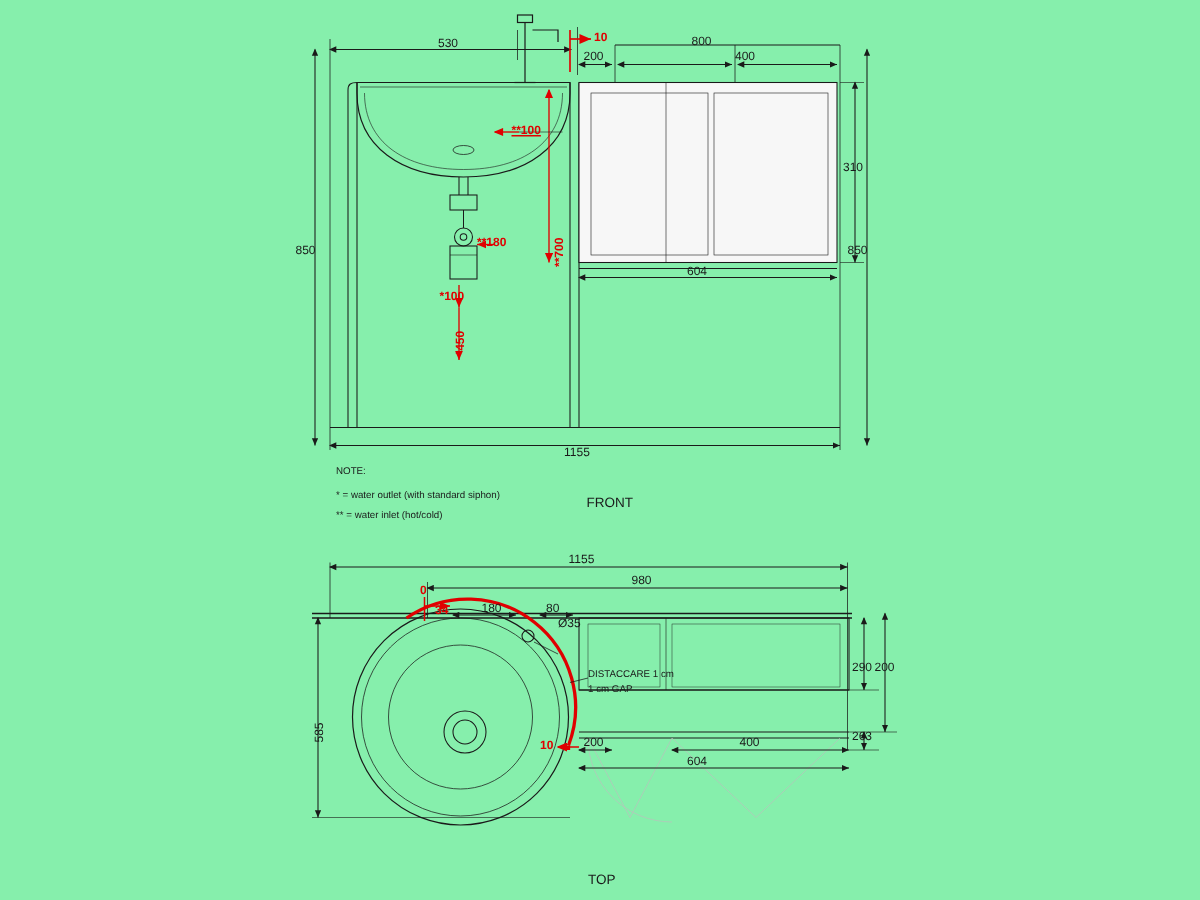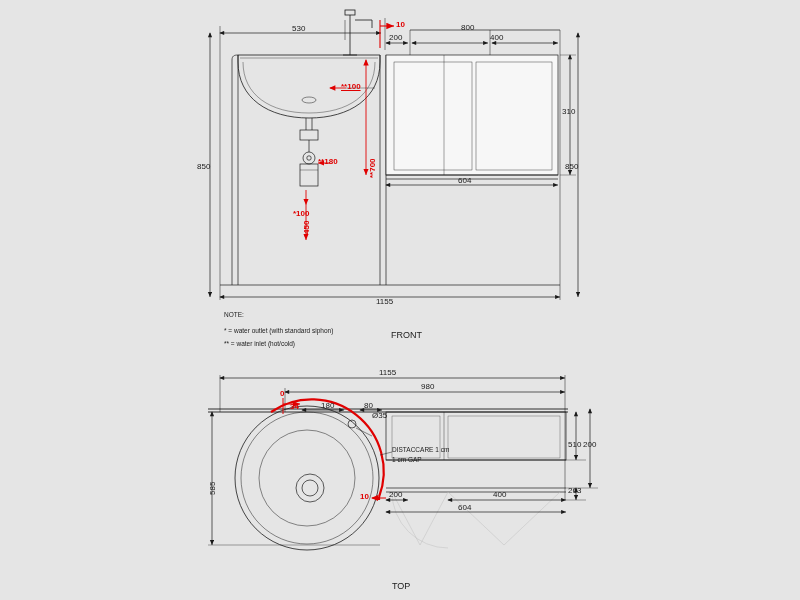--- a/index.html
+++ b/index.html
@@ -4,21 +4,21 @@
 <style>
   html, body {
     margin: 0;
     padding: 0;
     background: #ffffff;
   }
   #page {
     position: relative;
     width: 800px;
     height: 600px;
-    background: #e5e5e5;
+    background: #86efac;
     font-family: "Liberation Sans", sans-serif;
     overflow: hidden;
   }
   #svgroot {
     position: absolute;
     left: 0;
     top: 0;
     width: 800px;
     height: 600px;
   }
@@ -247,40 +247,40 @@
 
   <div class="lbl" style="left:562px; top:108px;">310</div>
   <div class="lbl" style="left:565px; top:163px;">850</div>
   <div class="lbl" style="left:197px; top:163px;">850</div>
 
   <div class="lbl" style="left:458px; top:177px;">604</div>
   <div class="lbl" style="left:376px; top:298px;">1155</div>
 
   <div class="lbl red" style="left:341px; top:83px;text-decoration:underline;">**100</div>
   <div class="lbl red" style="left:318px; top:158px;">**180</div>
-  <div class="lbl red" style="left:293px; top:210px;">*100</div>
+  <div class="lbl red" style="left:293px; top:194px;">*100</div>
   <div class="lbl red vert" style="left:303px; top:237px;">*450</div>
   <div class="lbl red vert" style="left:369px; top:178px;">**700</div>
 
   <div class="lbl view" style="left:372px; top:331px;">FRONT</div>
 
   <div class="lbl small" style="left:224px; top:312px;">NOTE:</div>
   <div class="lbl small" style="left:224px; top:328px;">* = water outlet (with standard siphon)</div>
   <div class="lbl small" style="left:224px; top:341px;">** = water inlet (hot/cold)</div>
 
   <div class="lbl" style="left:379px; top:369px;">1155</div>
   <div class="lbl" style="left:421px; top:383px;">980</div>
   <div class="lbl red" style="left:280px; top:390px;">0</div>
   <div class="lbl red" style="left:290px; top:403px;">34</div>
   <div class="lbl" style="left:321px; top:402px;">180</div>
   <div class="lbl" style="left:364px; top:402px;">80</div>
   <div class="lbl" style="left:372px; top:412px;">Ø35</div>
 
   <div class="lbl vert" style="left:209px; top:495px;">585</div>
-  <div class="lbl" style="left:568px; top:441px;">510</div>
+  <div class="lbl" style="left:568px; top:441px;">290</div>
   <div class="lbl" style="left:583px; top:441px;">200</div>
   <div class="lbl" style="left:568px; top:487px;">263</div>
   <div class="lbl red" style="left:360px; top:493px;">10</div>
 
   <div class="lbl" style="left:389px; top:491px;">200</div>
   <div class="lbl" style="left:493px; top:491px;">400</div>
   <div class="lbl" style="left:458px; top:504px;">604</div>
 
   <div class="lbl small" style="left:392px; top:447px;">DISTACCARE 1 cm</div>
   <div class="lbl small" style="left:392px; top:457px;">1 cm GAP</div>

